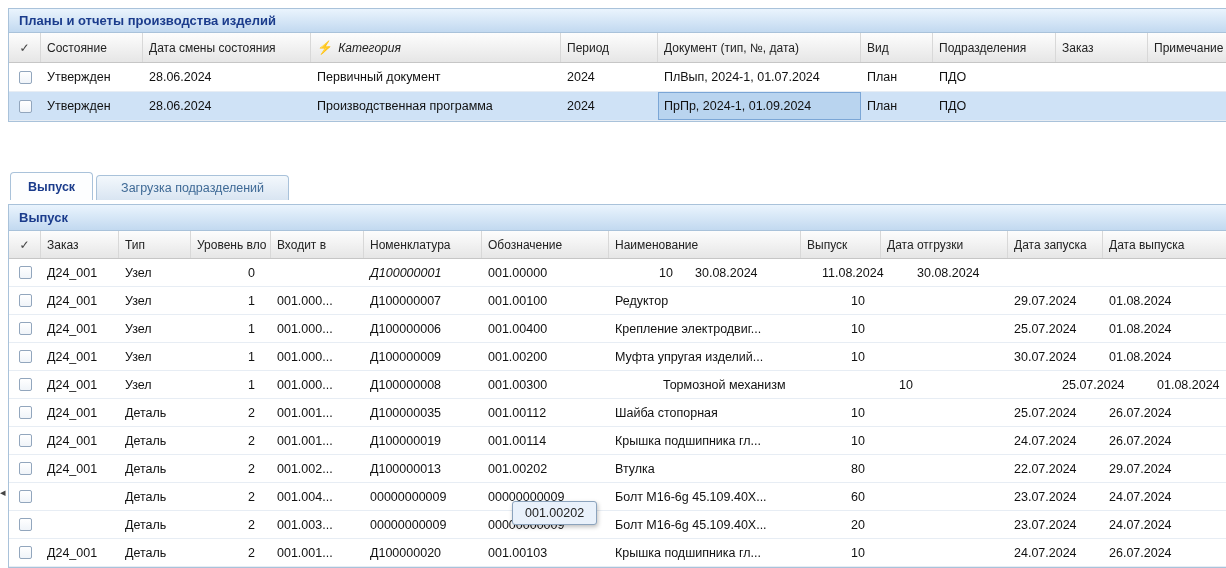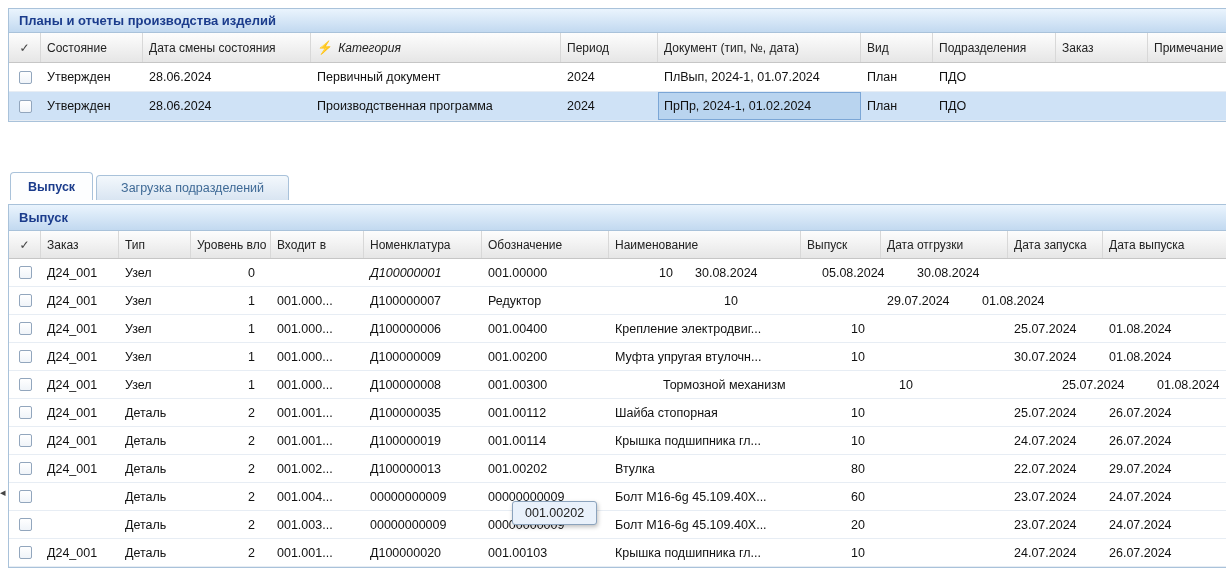--- a/index.html
+++ b/index.html
@@ -101,21 +101,21 @@
           <div class="cell" style="width: 120px;"></div>
         </div>
         <div class="grid-row selected">
           <div class="cell center" style="width: 32px;">
             <span class="cb"></span>
           </div>
           <div class="cell" style="width: 102px;">Утвержден</div>
           <div class="cell" style="width: 168px;">28.06.2024</div>
           <div class="cell" style="width: 250px;">Производственная программа</div>
           <div class="cell" style="width: 97px;">2024</div>
-          <div class="cell focus" style="width: 203px;">ПрПр, 2024-1, 01.02.2024</div>
+          <div class="cell focus" style="width: 203px;">ПрПр, 2024-1, 01.09.2024</div>
           <div class="cell" style="width: 72px;">План</div>
           <div class="cell" style="width: 123px;">ПДО</div>
           <div class="cell" style="width: 92px;"></div>
           <div class="cell" style="width: 120px;"></div>
         </div>
       </div>
   </section>
 
   <div class="tabstrip" id="tabstrip">
       <div class="tab active">Выпуск</div>
@@ -170,32 +170,33 @@
             <span class="cb"></span>
           </div>
           <div class="cell" style="width: 78px;">Д24_001</div>
           <div class="cell" style="width: 72px;">Узел</div>
           <div class="cell right" style="width: 80px;">0</div>
           <div class="cell" style="width: 93px;"></div>
           <div class="cell" style="width: 118px; font-style: italic;">Д100000001</div>
           <div class="cell" style="width: 127px;">001.00000</div>
           <div class="cell right" style="width: 80px;">10</div>
           <div class="cell" style="width: 127px;">30.08.2024</div>
-          <div class="cell" style="width: 95px;">05.08.2024</div>
+          <div class="cell" style="width: 95px;">11.08.2024</div>
           <div class="cell" style="width: 124px;">30.08.2024</div>
         </div>
         <div class="grid-row">
           <div class="cell center" style="width: 32px;">
             <span class="cb"></span>
           </div>
           <div class="cell" style="width: 78px;">Д24_001</div>
           <div class="cell" style="width: 72px;">Узел</div>
           <div class="cell right" style="width: 80px;">1</div>
           <div class="cell" style="width: 93px;">001.000...</div>
           <div class="cell" style="width: 118px;">Д100000007</div>
+          <div class="cell" style="width: 127px;">001.00100</div>
           <div class="cell" style="width: 192px;">Редуктор</div>
           <div class="cell right" style="width: 80px;">10</div>
           <div class="cell" style="width: 127px;"></div>
           <div class="cell" style="width: 95px;">29.07.2024</div>
           <div class="cell" style="width: 124px;">01.08.2024</div>
         </div>
         <div class="grid-row">
           <div class="cell center" style="width: 32px;">
             <span class="cb"></span>
           </div>
@@ -214,21 +215,21 @@
         <div class="grid-row">
           <div class="cell center" style="width: 32px;">
             <span class="cb"></span>
           </div>
           <div class="cell" style="width: 78px;">Д24_001</div>
           <div class="cell" style="width: 72px;">Узел</div>
           <div class="cell right" style="width: 80px;">1</div>
           <div class="cell" style="width: 93px;">001.000...</div>
           <div class="cell" style="width: 118px;">Д100000009</div>
           <div class="cell" style="width: 127px;">001.00200</div>
-          <div class="cell" style="width: 192px;">Муфта упругая втулочн...</div>
+          <div class="cell" style="width: 192px;">Муфта упругая изделий...</div>
           <div class="cell right" style="width: 80px;">10</div>
           <div class="cell" style="width: 127px;"></div>
           <div class="cell" style="width: 95px;">30.07.2024</div>
           <div class="cell" style="width: 124px;">01.08.2024</div>
         </div>
         <div class="grid-row">
           <div class="cell center" style="width: 32px;">
             <span class="cb"></span>
           </div>
           <div class="cell" style="width: 78px;">Д24_001</div>

